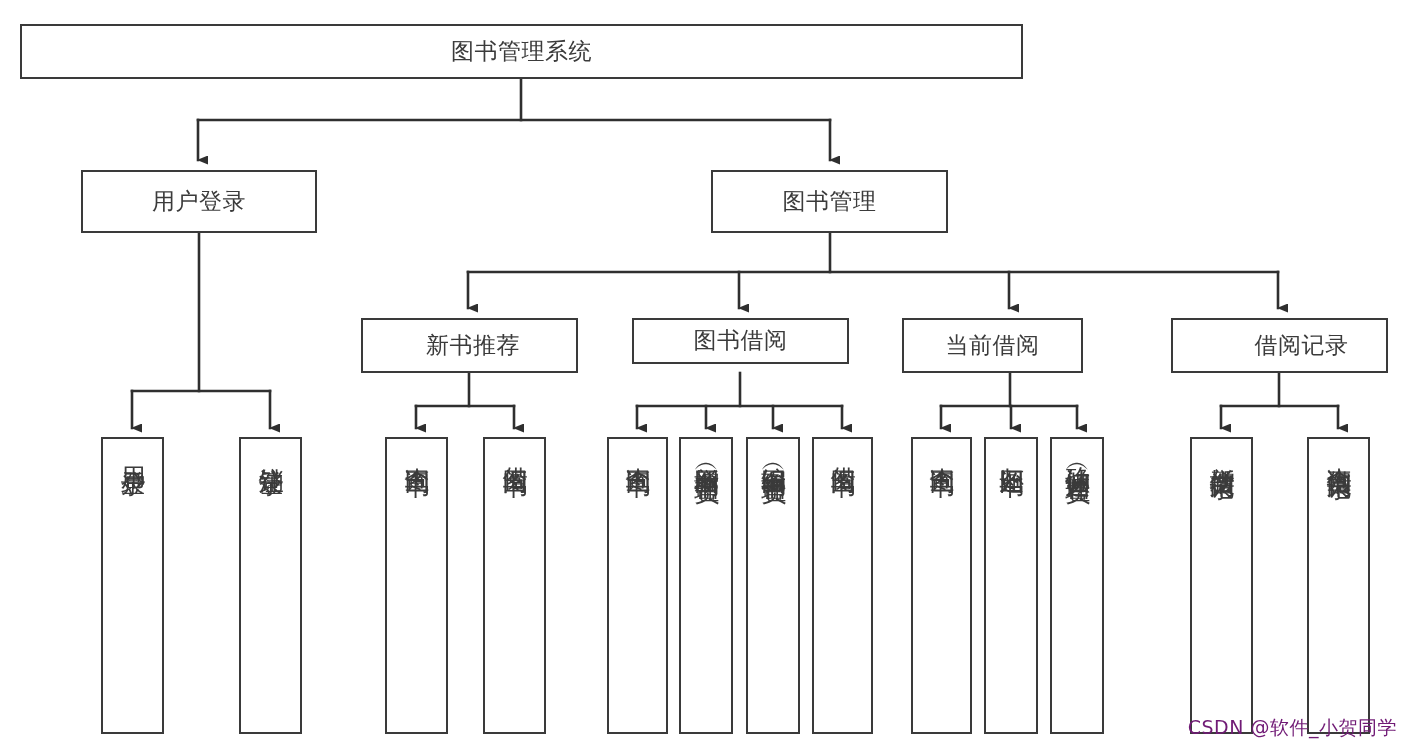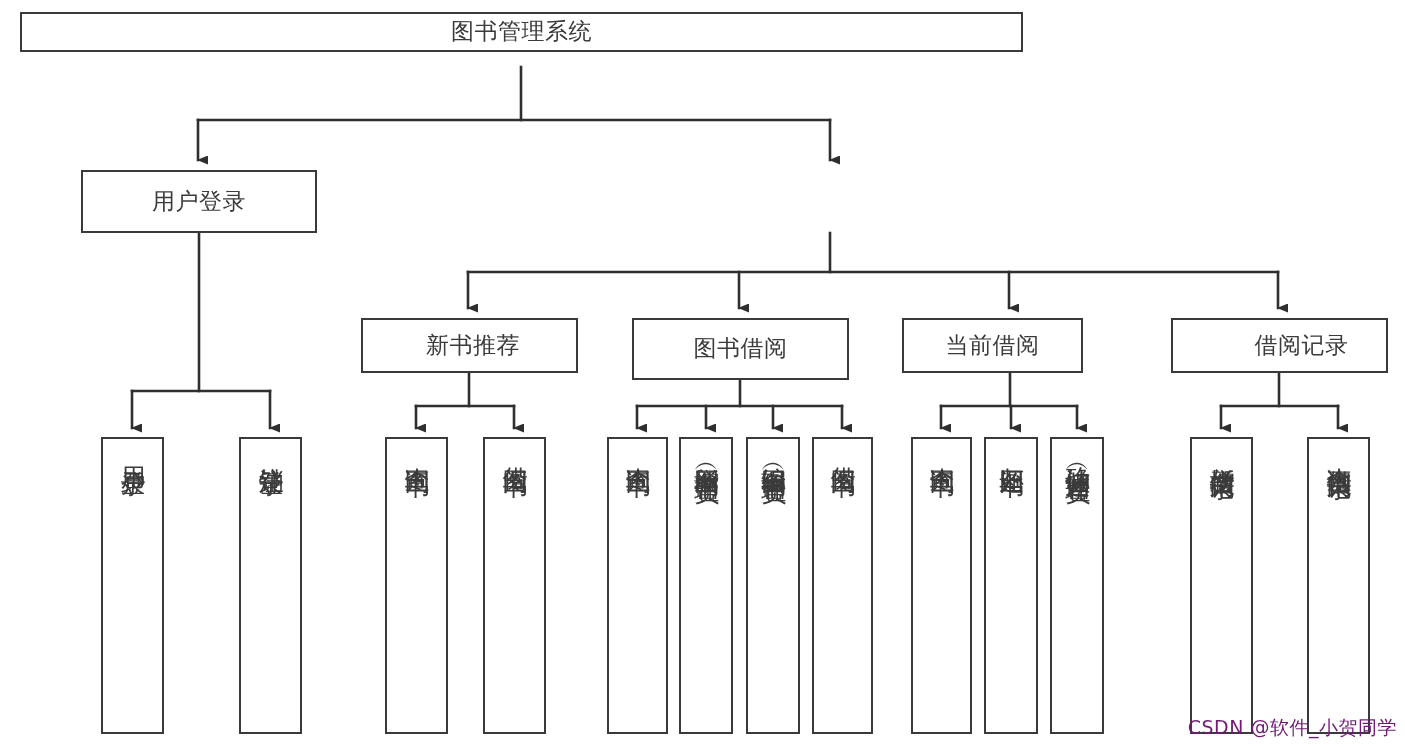--- a/index.html
+++ b/index.html
@@ -122,32 +122,35 @@
       <path d="M1011,406 L1011,428" marker-end="url(#arrowhead)"></path>
       <path d="M1077,406 L1077,428" marker-end="url(#arrowhead)"></path>
 
       <path d="M1279,373 L1279,406"></path>
       <path d="M1221,406 L1338,406"></path>
       <path d="M1221,406 L1221,428" marker-end="url(#arrowhead)"></path>
       <path d="M1338,406 L1338,428" marker-end="url(#arrowhead)"></path>
     </g>
   </svg>
 
-  <div class="node horiz" style="left: 20px; top: 12px; width: 1003px; height: 40px;">
+  <div class="node horiz" style="left: 20px; top: 24px; width: 1003px; height: 55px;">
     <span class="label">图书管理系统</span>
   </div>
 
   <div class="node horiz" style="left: 81px; top: 170px; width: 236px; height: 63px;">
     <span class="label">用户登录</span>
   </div>
+  <div class="node horiz" style="left: 711px; top: 170px; width: 237px; height: 63px;">
+    <span class="label">图书管理</span>
+  </div>
 
   <div class="node horiz" style="left: 361px; top: 318px; width: 217px; height: 55px; padding-left: 7px;">
     <span class="label">新书推荐</span>
   </div>
-  <div class="node horiz" style="left: 632px; top: 318px; width: 217px; height: 62px;">
+  <div class="node horiz" style="left: 632px; top: 318px; width: 217px; height: 46px;">
     <span class="label">图书借阅</span>
   </div>
   <div class="node horiz" style="left: 902px; top: 318px; width: 181px; height: 55px;">
     <span class="label">当前借阅</span>
   </div>
   <div class="node horiz" style="left: 1171px; top: 318px; width: 217px; height: 55px; padding-left: 44px;">
     <span class="label">借阅记录</span>
   </div>
 
   <div class="node vert" style="left: 101px; top: 437px; width: 63px; height: 297px;">

